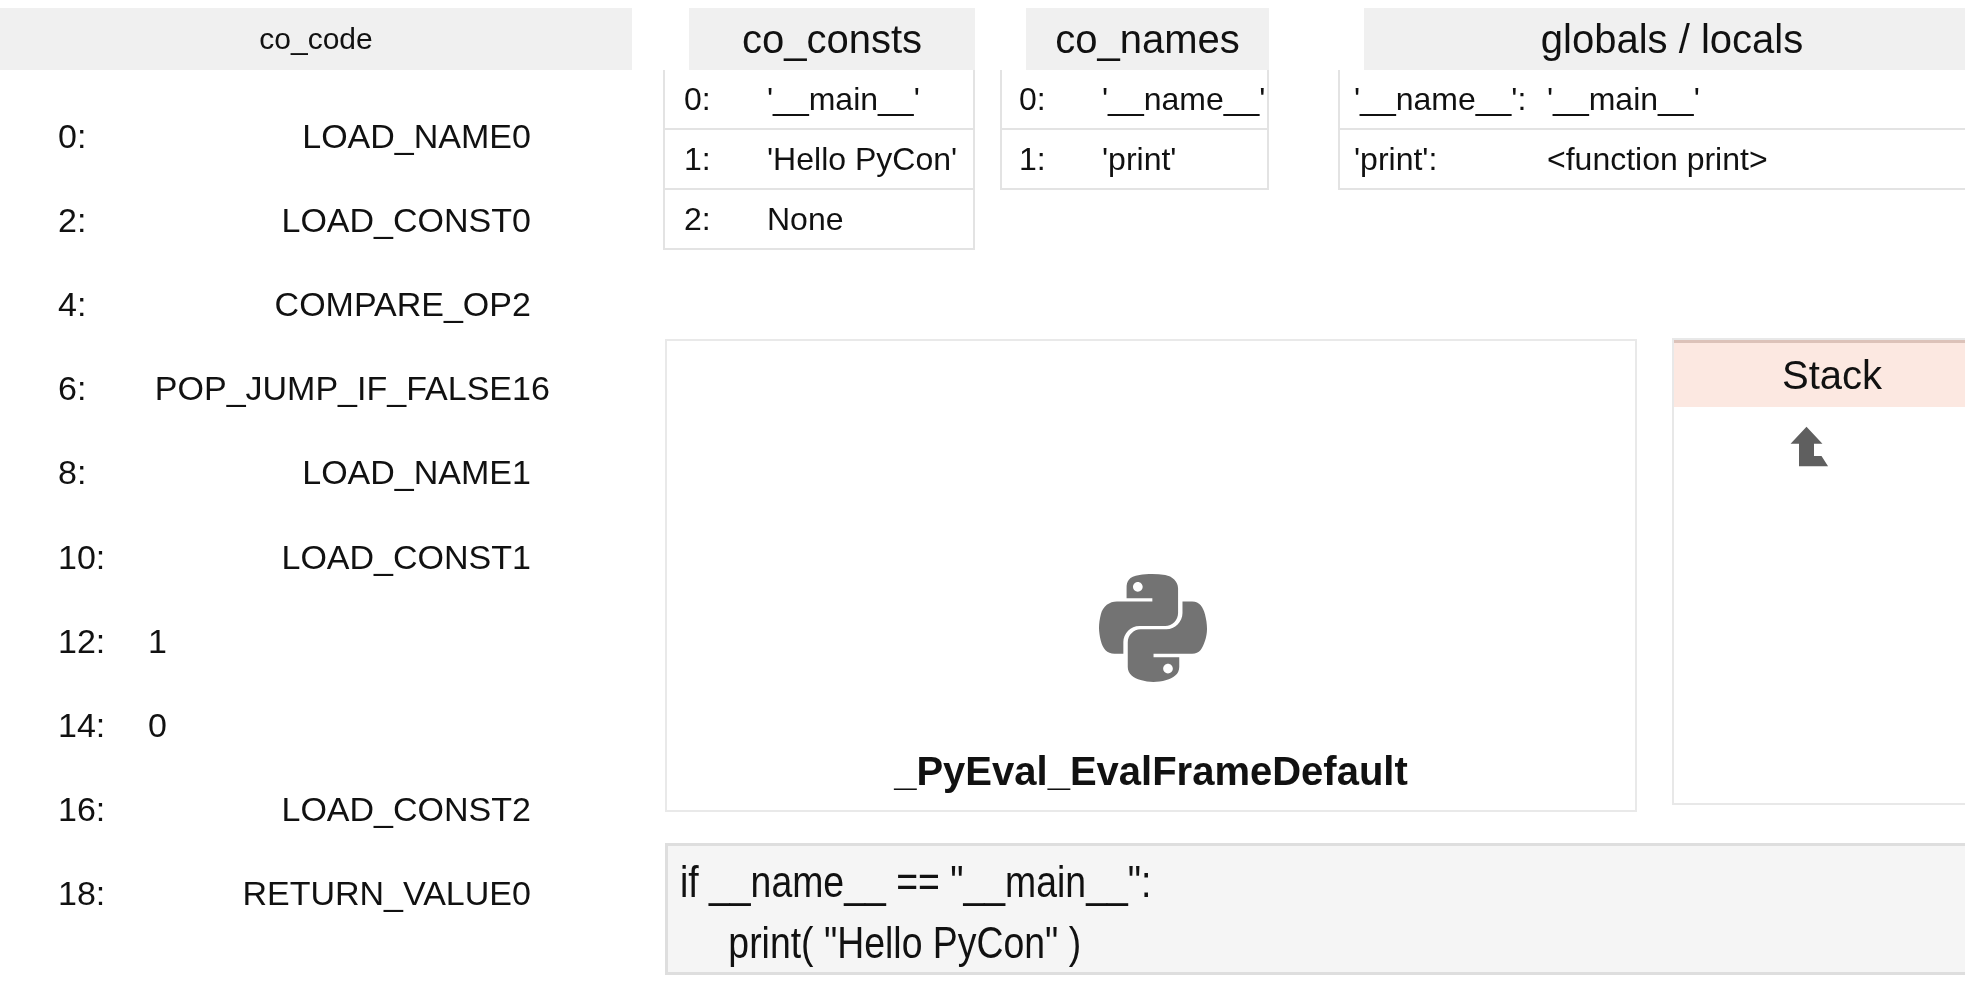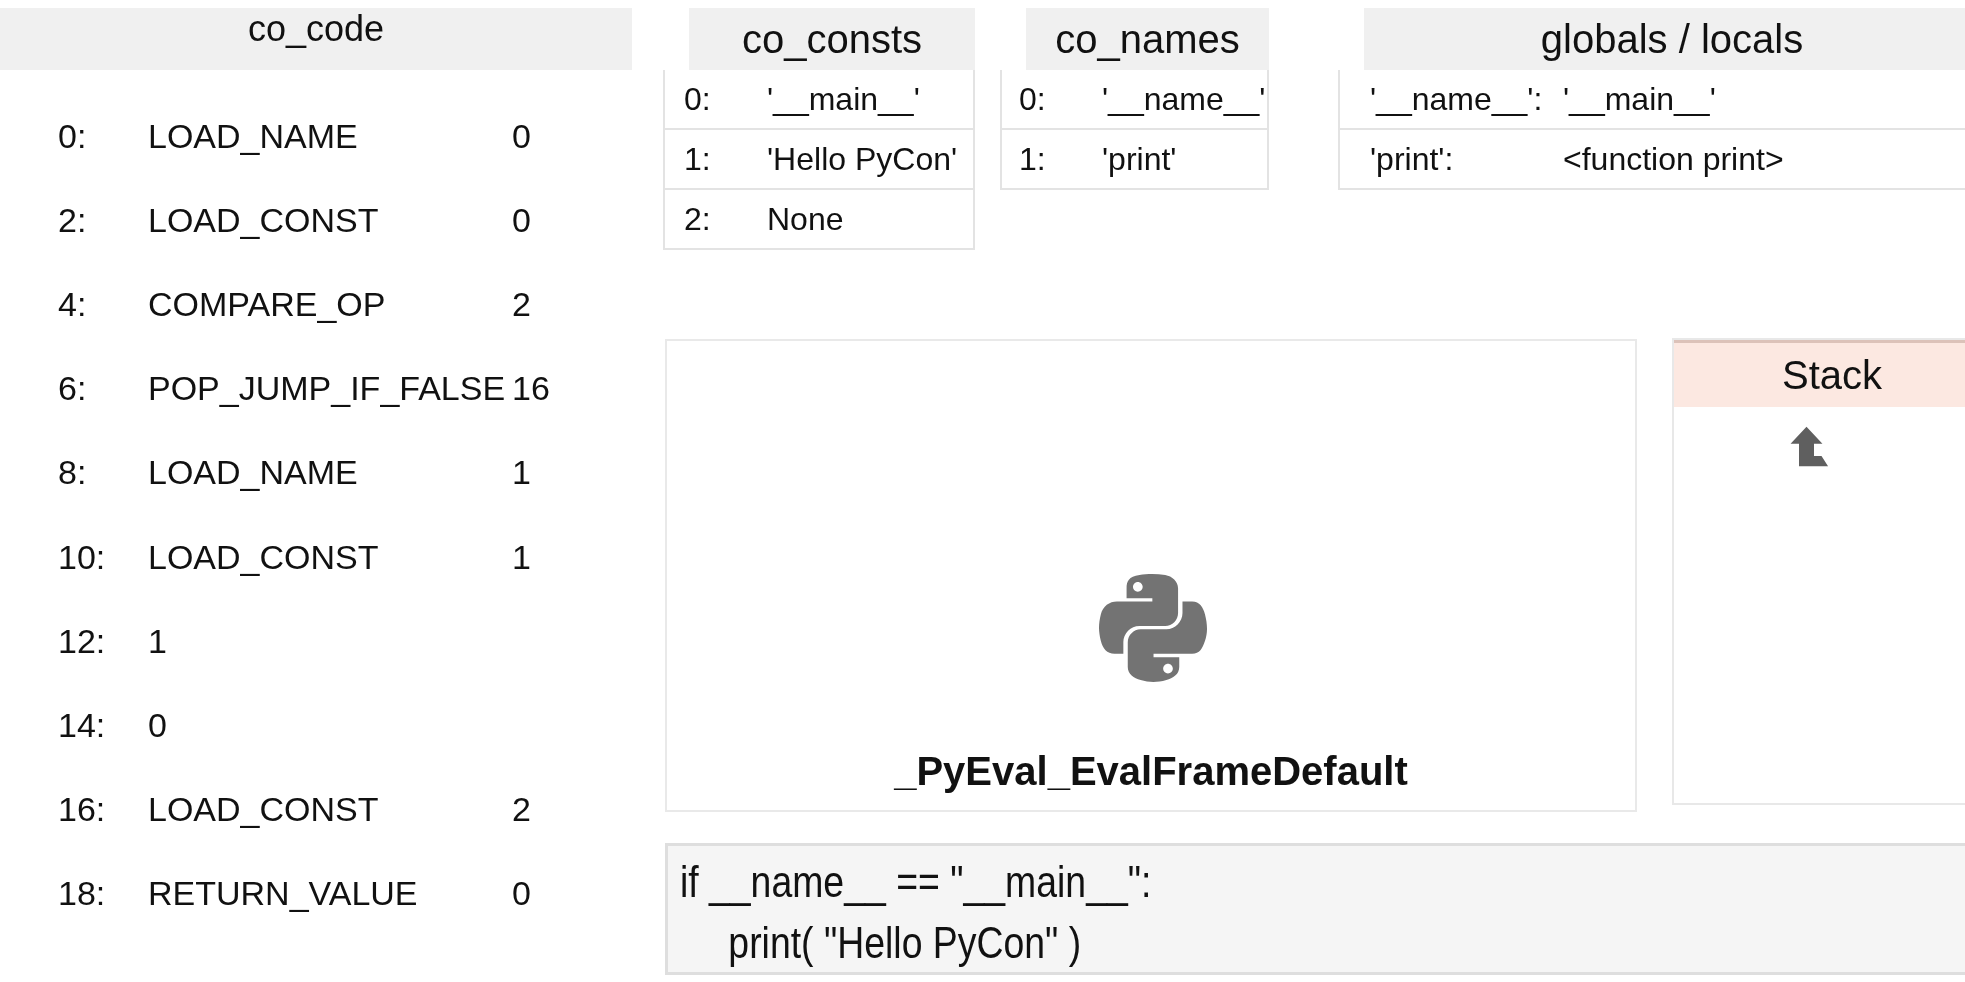--- a/index.html
+++ b/index.html
@@ -5,48 +5,48 @@
   html,body { margin:0; padding:0; background:#ffffff; }
   .stage {
     position:relative; width:1965px; height:982px;
     background:#ffffff; overflow:hidden;
     font-family:"Liberation Sans","DejaVu Sans",sans-serif;
     color:#111111;
   }
   
   .phead {
     position:absolute; background:#f0f0f0;
-    display:flex; align-items:flex-start; justify-content:center;
-    font-size:36px;
+    display:flex; align-items:center; justify-content:center;
+    font-size:30px;
   }
   
   .cocode-head { left:0; top:8px; width:632px; height:62px; }
   .cocode-rows { position:absolute; left:0; top:94px; width:632px; }
   .oc-row { height:84.2px; display:flex; align-items:center; font-size:34px; }
   .oc-offset { padding-left:58px; width:90px; box-sizing:content-box; }
-  .oc-op { width:364px; }
+  .oc-op { width:364px;text-align:right; }
   .oc-arg { flex:1; }
   
   .dtable { position:absolute; }
   .dtable .phead2 {
     background:#f0f0f0; height:62px;
     display:flex; align-items:center; justify-content:center; font-size:40px;margin-left:26px;
   }
   .trow {
     height:58px; background:#ffffff;
     border-left:2px solid #e3e3e3; border-right:2px solid #e3e3e3;
     border-bottom:2px solid #e3e3e3;
     display:flex; align-items:center; font-size:32px;
   }
   .trow:first-of-type { border-top:2px solid #ededed; }
   .noRight .trow { border-right:none; }
   .t-idx { padding-left:19px; width:83px; }
   .t-idx2 { padding-left:17px; width:83px; }
   .t-val { flex:1; }
-  .g-key { padding-left:30px; width:193px; }
+  .g-key { padding-left:14px; width:193px; }
   .g-val { flex:1; }
   
   .evalbox {
     position:absolute; left:665px; top:339px; width:972px; height:473px;
     background:#ffffff; border:2px solid #e9e9e9; box-sizing:border-box;font-weight:bold;
   }
   .pylogo { position:absolute; left:432px; top:225px; width:108px; height:124px; }
   .pylogo svg { width:108px; height:124px; fill:#737373; }
   .evallabel {
     position:absolute; left:0; bottom:16px; width:100%;

